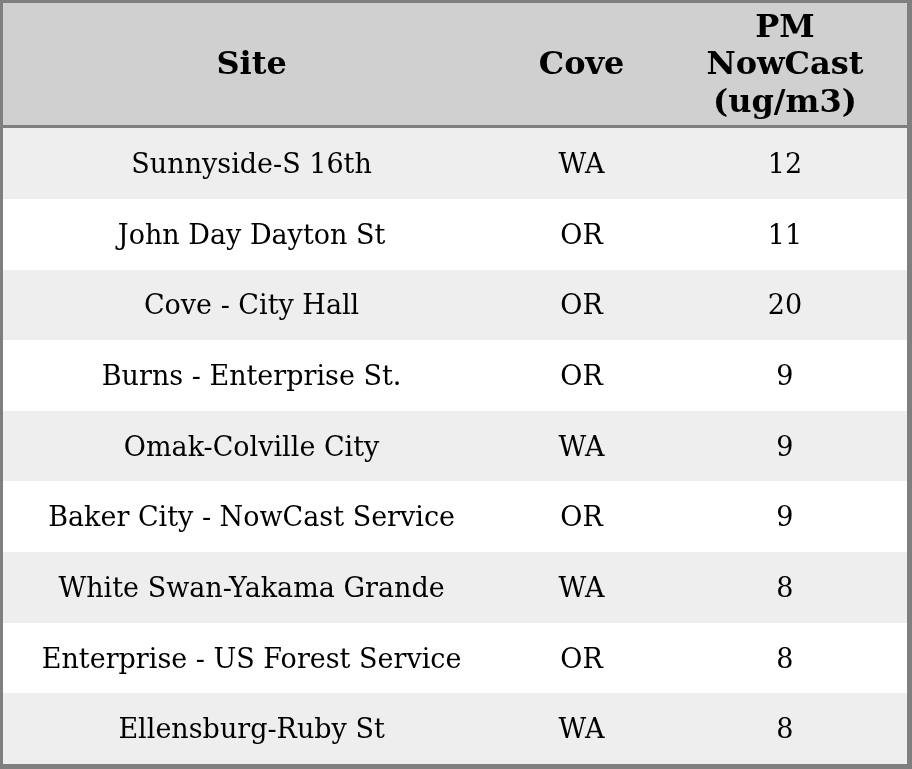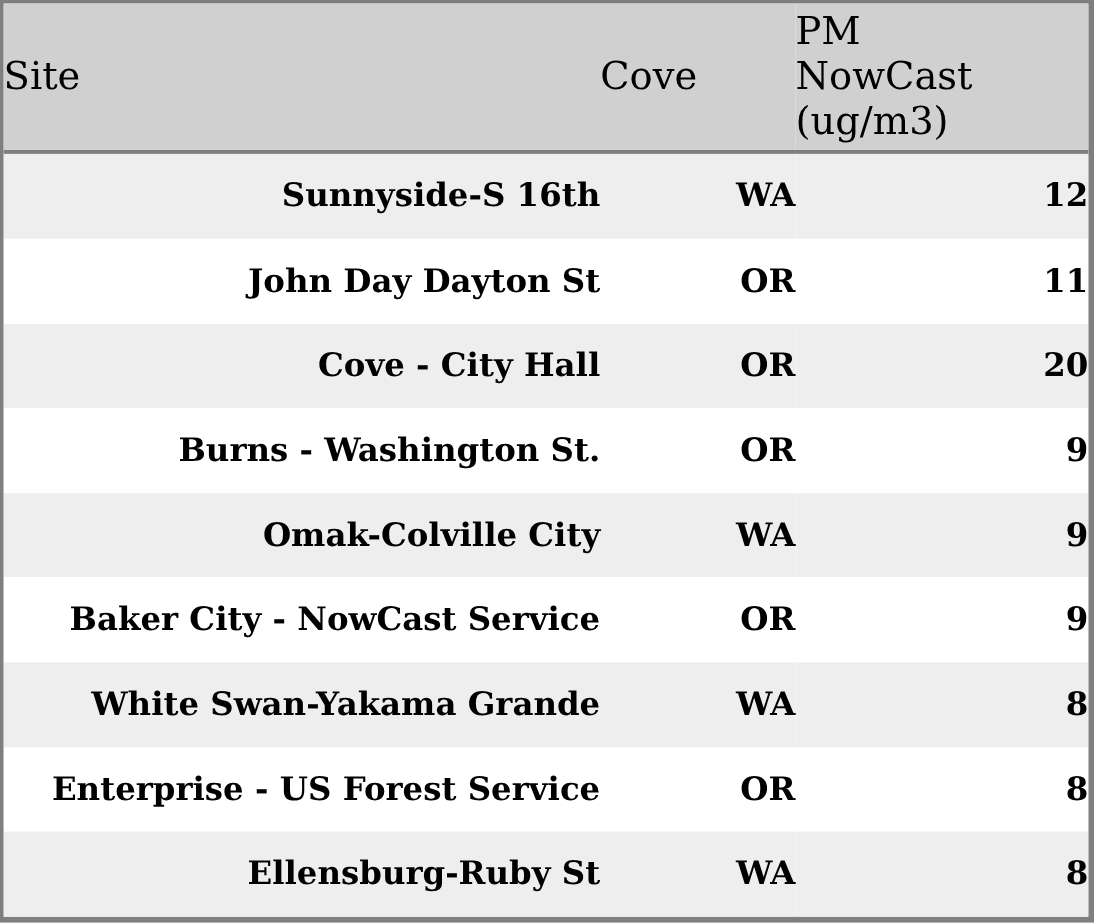--- a/index.html
+++ b/index.html
@@ -25,32 +25,32 @@
     font-family: "DejaVu Serif", "Liberation Serif", serif;
     color: var(--text, #000000);
   }
   col.col-site  { width: 55%; }
   col.col-state { width: 18%; }
   col.col-pm    { width: 27%; }
   thead th {
     background: var(--header-bg, #d0d0d0);
     border-bottom: 3px solid var(--border, #7f7f7f);
     font-size: 32px;
-    font-weight: normal;
-    text-align: left;
+    font-weight: bold;
+    text-align: center;
     vertical-align: middle;
     height: 122px;
     line-height: 1.16;
     white-space: pre-line;
     padding: 0;
   }
   tbody td {
     font-size: 27px;
-    font-weight: bold;
-    text-align: right;
+    font-weight: normal;
+    text-align: center;
     vertical-align: middle;
     height: 57px;
     padding: 0;
   }
   tbody tr:nth-child(odd)  { background: var(--row-alt-bg, #eeeeee); }
   tbody tr:nth-child(even) { background: var(--row-bg, #ffffff); }
 </style>
 </head>
 <body>
 
@@ -80,21 +80,21 @@
     <td>John Day Dayton St</td>
     <td>OR</td>
     <td>11</td>
   </tr>
         <tr>
     <td>Cove - City Hall</td>
     <td>OR</td>
     <td>20</td>
   </tr>
         <tr>
-    <td>Burns - Washington St.</td>
+    <td>Burns - Enterprise St.</td>
     <td>OR</td>
     <td>9</td>
   </tr>
         <tr>
     <td>Omak-Colville City</td>
     <td>WA</td>
     <td>9</td>
   </tr>
         <tr>
     <td>Baker City - NowCast Service</td>

